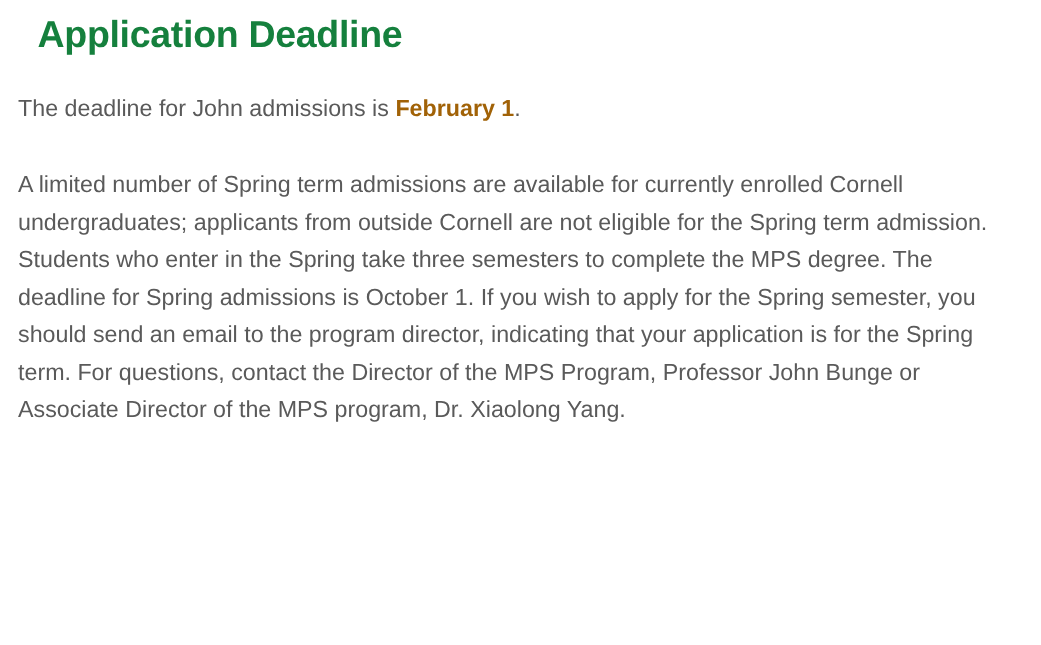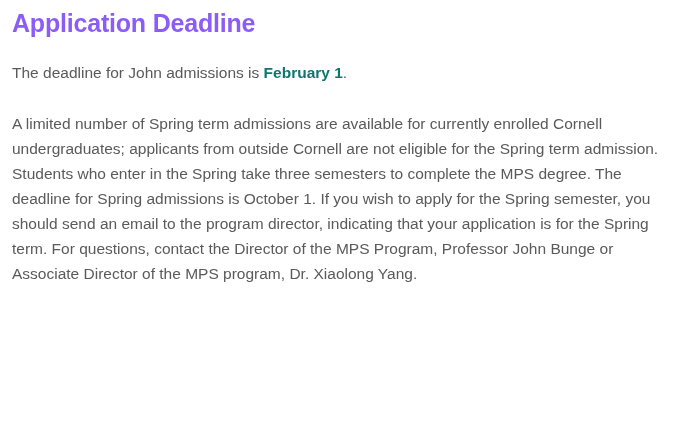--- a/index.html
+++ b/index.html
@@ -14,40 +14,40 @@
     color: #4a4a4a;
     overflow: hidden;
   }
   .page {
     width: 694px;
     height: 430px;
     box-sizing: border-box;
     padding: 10px 18px 0 12px;
   }
   .heading {
-    color: #8b5cf6;
+    color: #15803d;
     font-size: 25px;
     font-weight: bold;
     letter-spacing: -0.2px;
-    margin: 0 0 22px 0;
+    margin: 0 0 22px 13px;
     line-height: 1.1;
   }
   .para {
     font-size: 15.5px;
     line-height: 1.62;
     color: #5a5a5a;
     margin: 0 0 26px 0;
     max-width: 660px;
   }
   .para.last {
     margin-bottom: 0;
   }
   .bold-date {
     font-weight: bold;
-    color: #0f766e;
+    color: #a16207;
   }
 </style>
 </head>
 <body>
 
 <div class="page">
 
   <h1 class="heading">Application Deadline</h1>
 
   <p class="para">

